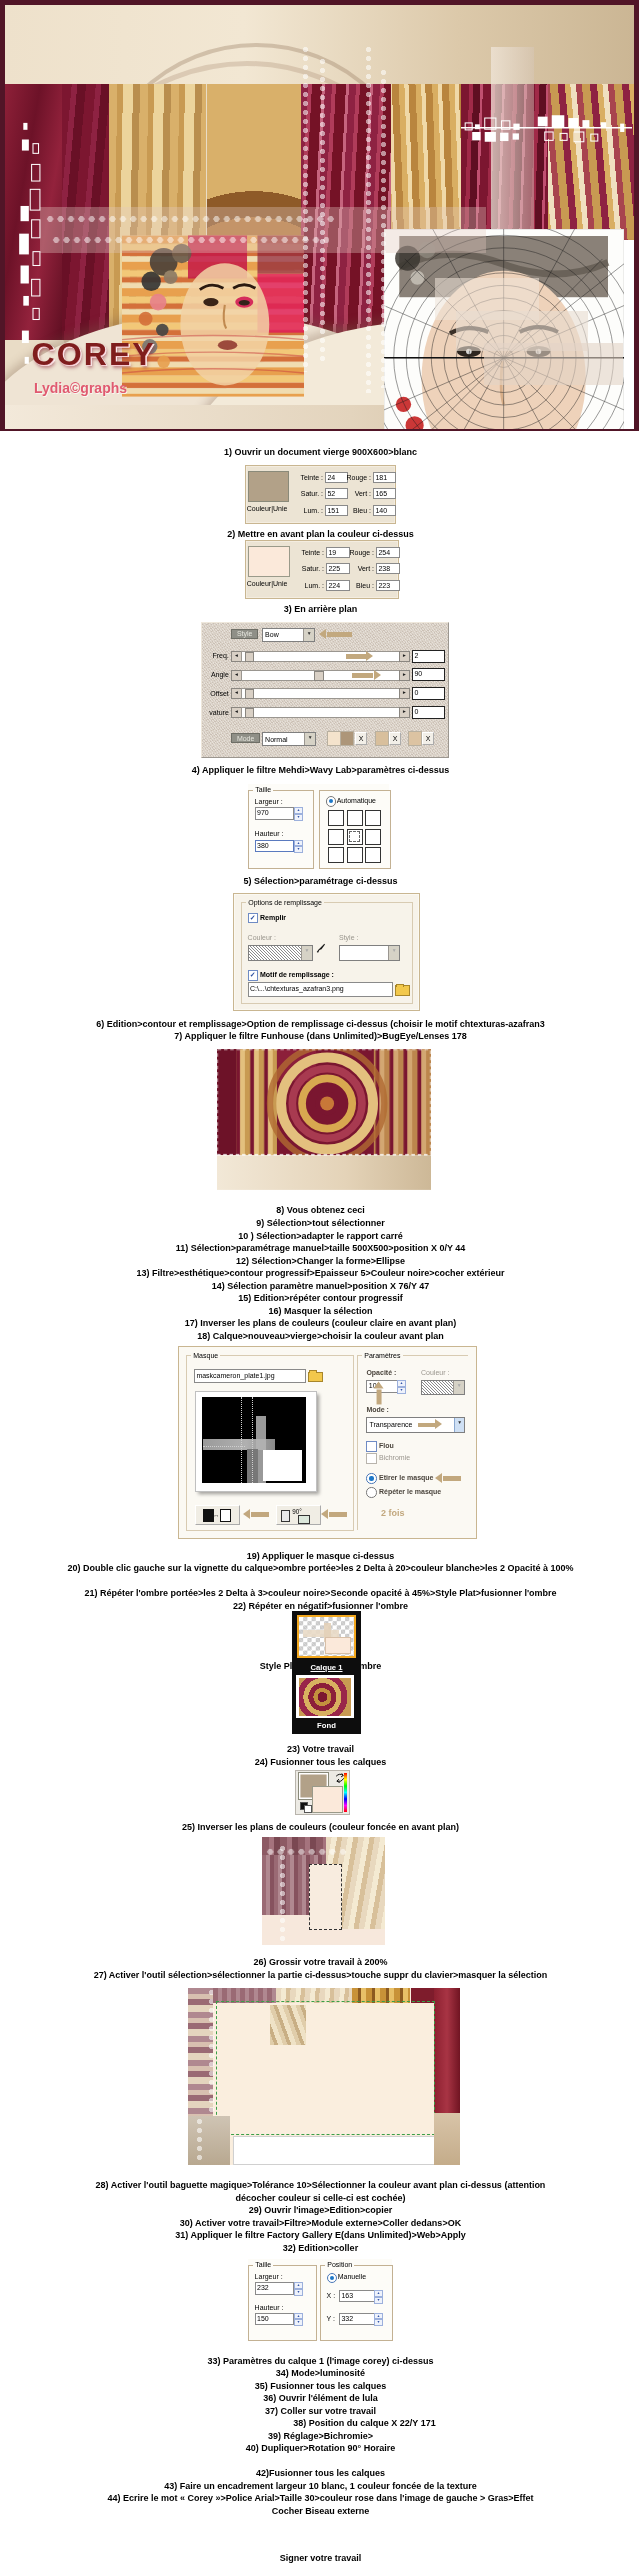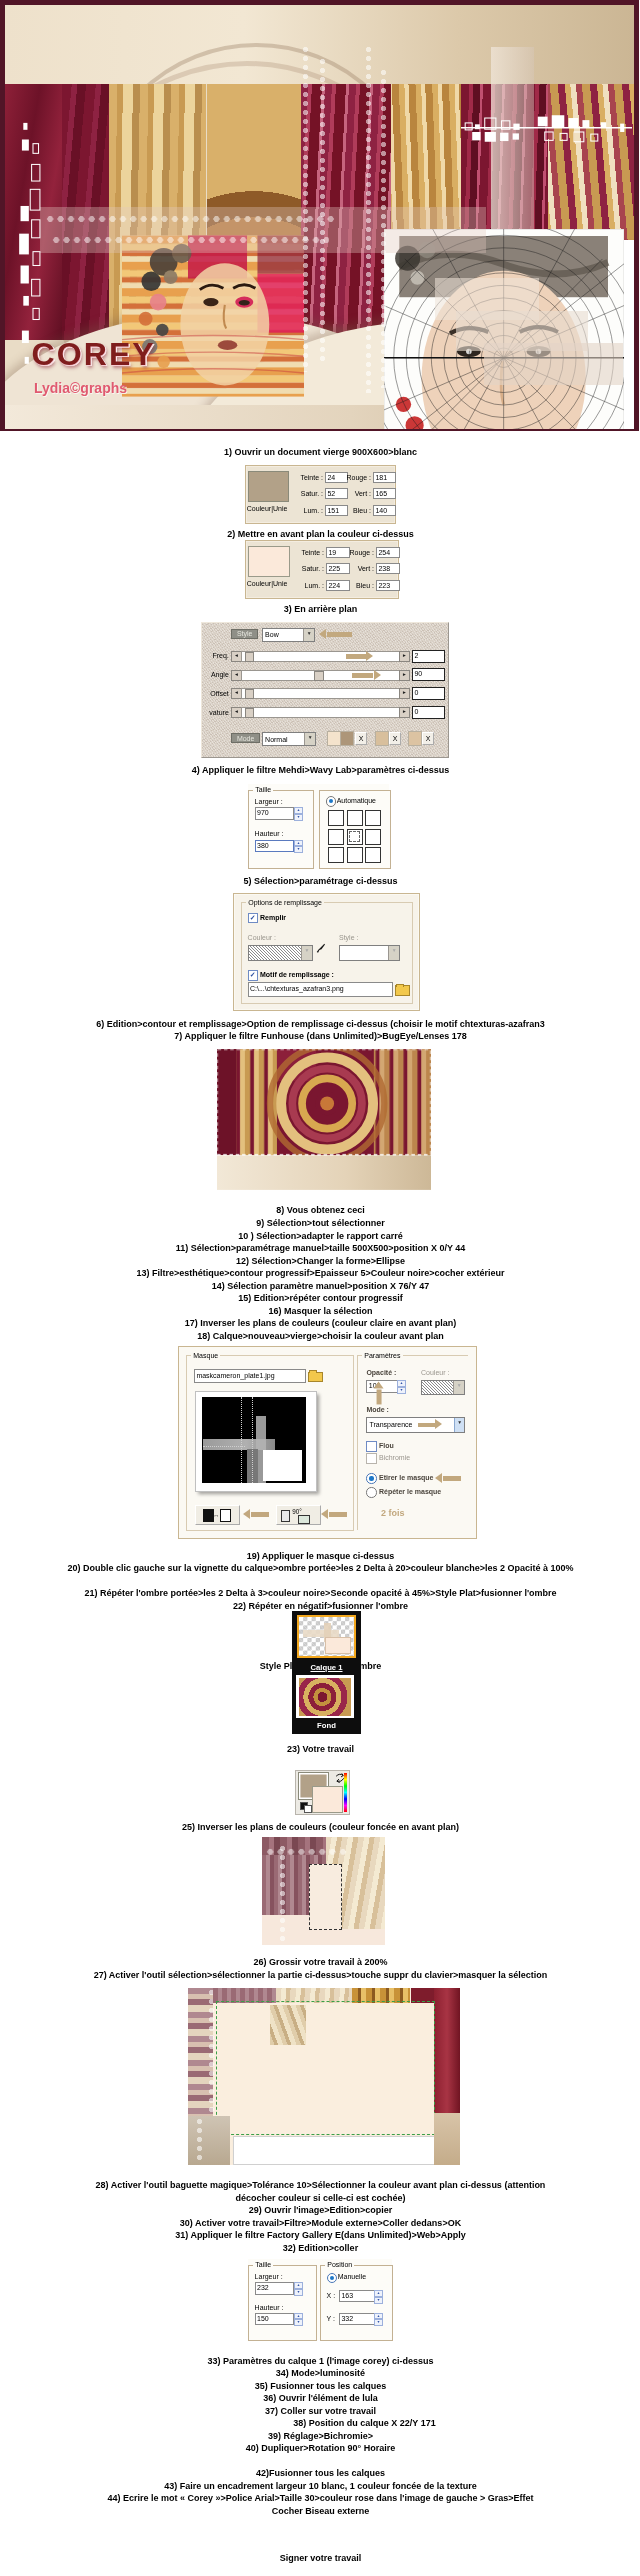--- a/index.html
+++ b/index.html
@@ -528,20 +528,21 @@
     </div>
     <div class="abs wlab" style="left:0;top:52px;width:69px;text-decoration:underline;">Calque 1</div>
     <div class="abs" style="left:4.2px;top:64px;width:58px;height:43px;background:#fff;">
       <div class="abs" style="left:2.8px;top:2.8px;width:52px;height:38px;
         background:radial-gradient(circle at 45% 50%,#7a1630 0 4.9px,#c2903e 4.9px 9px,#8c1f3a 9px 14px,#d8b060 14px 19px,#99264a 19px 25px,#c89a52 25px);"></div>
     </div>
     <div class="abs wlab" style="left:0;top:110px;width:69px;">Fond</div>
   </div>
 
   <div class="step" style="top:1743px;">23) Votre travail</div>
+  <div class="step" style="top:1756px;">24) Fusionner tous les calques</div>
 
   <div class="abs" style="left:295px;top:1770px;width:53px;height:43px;background:#eceae4;border:0.7px solid #b8b4ac;">
     <div class="abs" style="left:2.1px;top:1.4px;width:29px;height:26px;background:#b2a188;border:0.7px solid #8a8a7a;box-shadow:0 0 0 1.4px #fff inset;"></div>
     <div class="abs" style="left:16px;top:14.6px;width:29px;height:25px;background:#fbe9da;border:0.7px solid #9a9a8a;"></div>
     <svg class="abs" style="left:38px;top:1.4px;" width="12" height="12" viewBox="0 0 17 17">
       <path d="M3 6 Q8 1 13 5 M11 2 L13 5 L10 7" stroke="#111" stroke-width="1.4" fill="none"></path>
       <path d="M14 9 Q10 15 5 13 M7 10 L4 13 L8 15" stroke="#111" stroke-width="1.4" fill="none"></path>
     </svg>
     <div class="abs" style="left:4.2px;top:31px;width:6.3px;height:6.3px;background:#111;border:0.7px solid #555;"></div>
     <div class="abs" style="left:7.7px;top:34px;width:6.3px;height:6.3px;background:#fff;border:0.7px solid #555;"></div>

